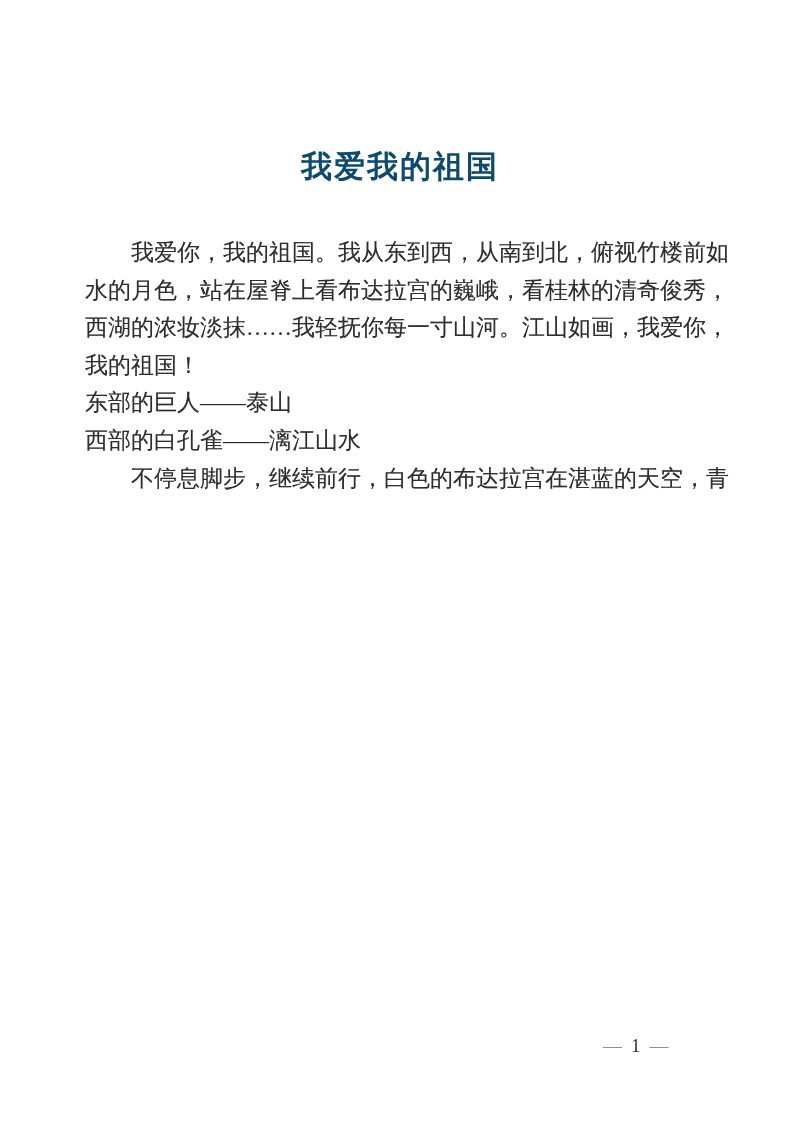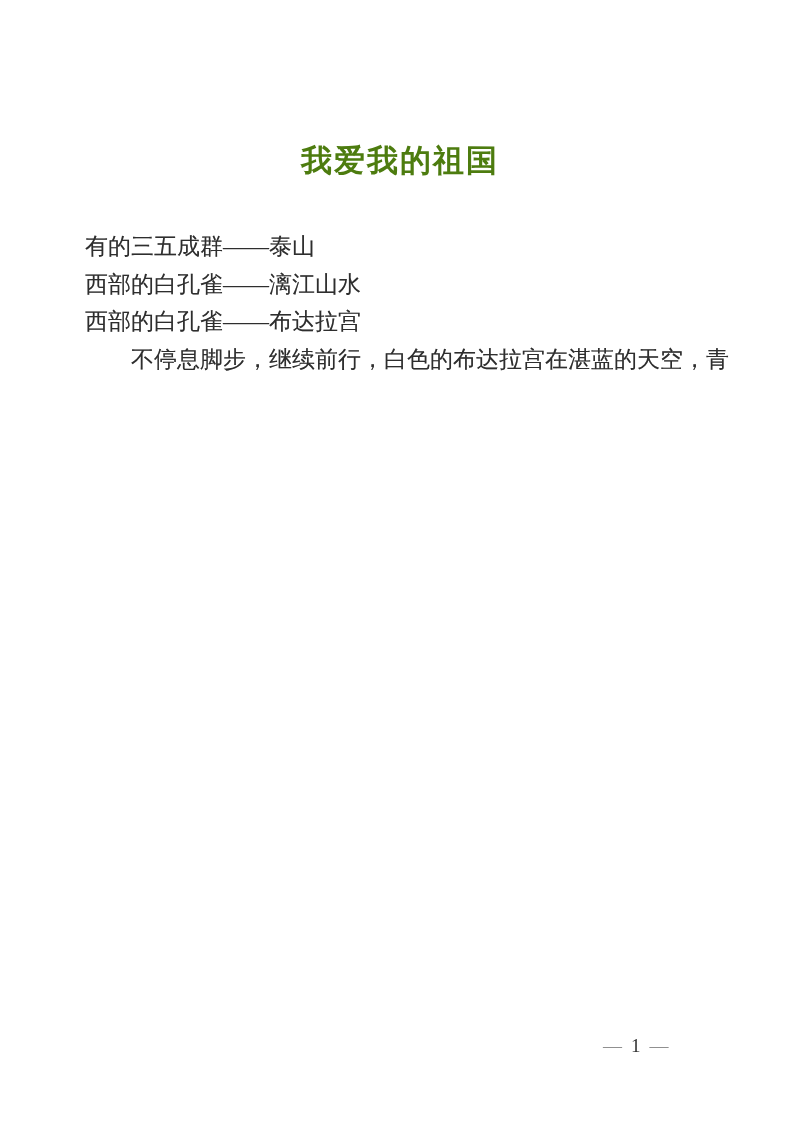--- a/index.html
+++ b/index.html
@@ -10,27 +10,27 @@
   .page {
     position: relative;
     width: 800px;
     height: 1132px;
     background: #ffffff;
     font-family: "Liberation Serif", "DejaVu Serif", serif;
     color: #2e2e2e;
     overflow: hidden;
   }
   .doc-title {
-    margin: 0;
+    margin: 6px;
     padding-top: 140px;
     text-align: center;
     font-size: 31px;
     font-weight: 700;
     letter-spacing: 2px;
-    color: #4d7c0f;
+    color: #0c4a6e;
   }
   .doc-body {
     margin: 46px 0 0 85px;
     width: 644px;
     font-size: 23px;
     line-height: 37.6px;
     text-align: justify;
     text-shadow: 0 0 0.5px rgba(70,70,70,0.45);
   }
   .block { margin: 0; }
@@ -48,23 +48,23 @@
   .page-footer .num  { margin: 0 9px; color: #333333; }
 </style>
 </head>
 <body>
 
 <div class="page">
 
   <h1 class="doc-title">我爱我的祖国</h1>
 
   <div class="doc-body">
-      <div class="block heading">有的三五成群——泰山</div>
+      <div class="block paragraph">我爱你，我的祖国。我从东到西，从南到北，俯视竹楼前如水的月色，站在屋脊上看布达拉宫的巍峨，看桂林的清奇俊秀，西湖的浓妆淡抹……我轻抚你每一寸山河。江山如画，我爱你，我的祖国！</div>
+      <div class="block heading">东部的巨人——泰山</div>
       <div class="block heading">西部的白孔雀——漓江山水</div>
-      <div class="block heading">西部的白孔雀——布达拉宫</div>
       <div class="block paragraph">不停息脚步，继续前行，白色的布达拉宫在湛蓝的天空，青</div>
     </div>
 
   <div class="page-footer">
     <span class="dash">—</span><span class="num">1</span><span class="dash">—</span>
   </div>
 
 </div>
 
 </body></html>

